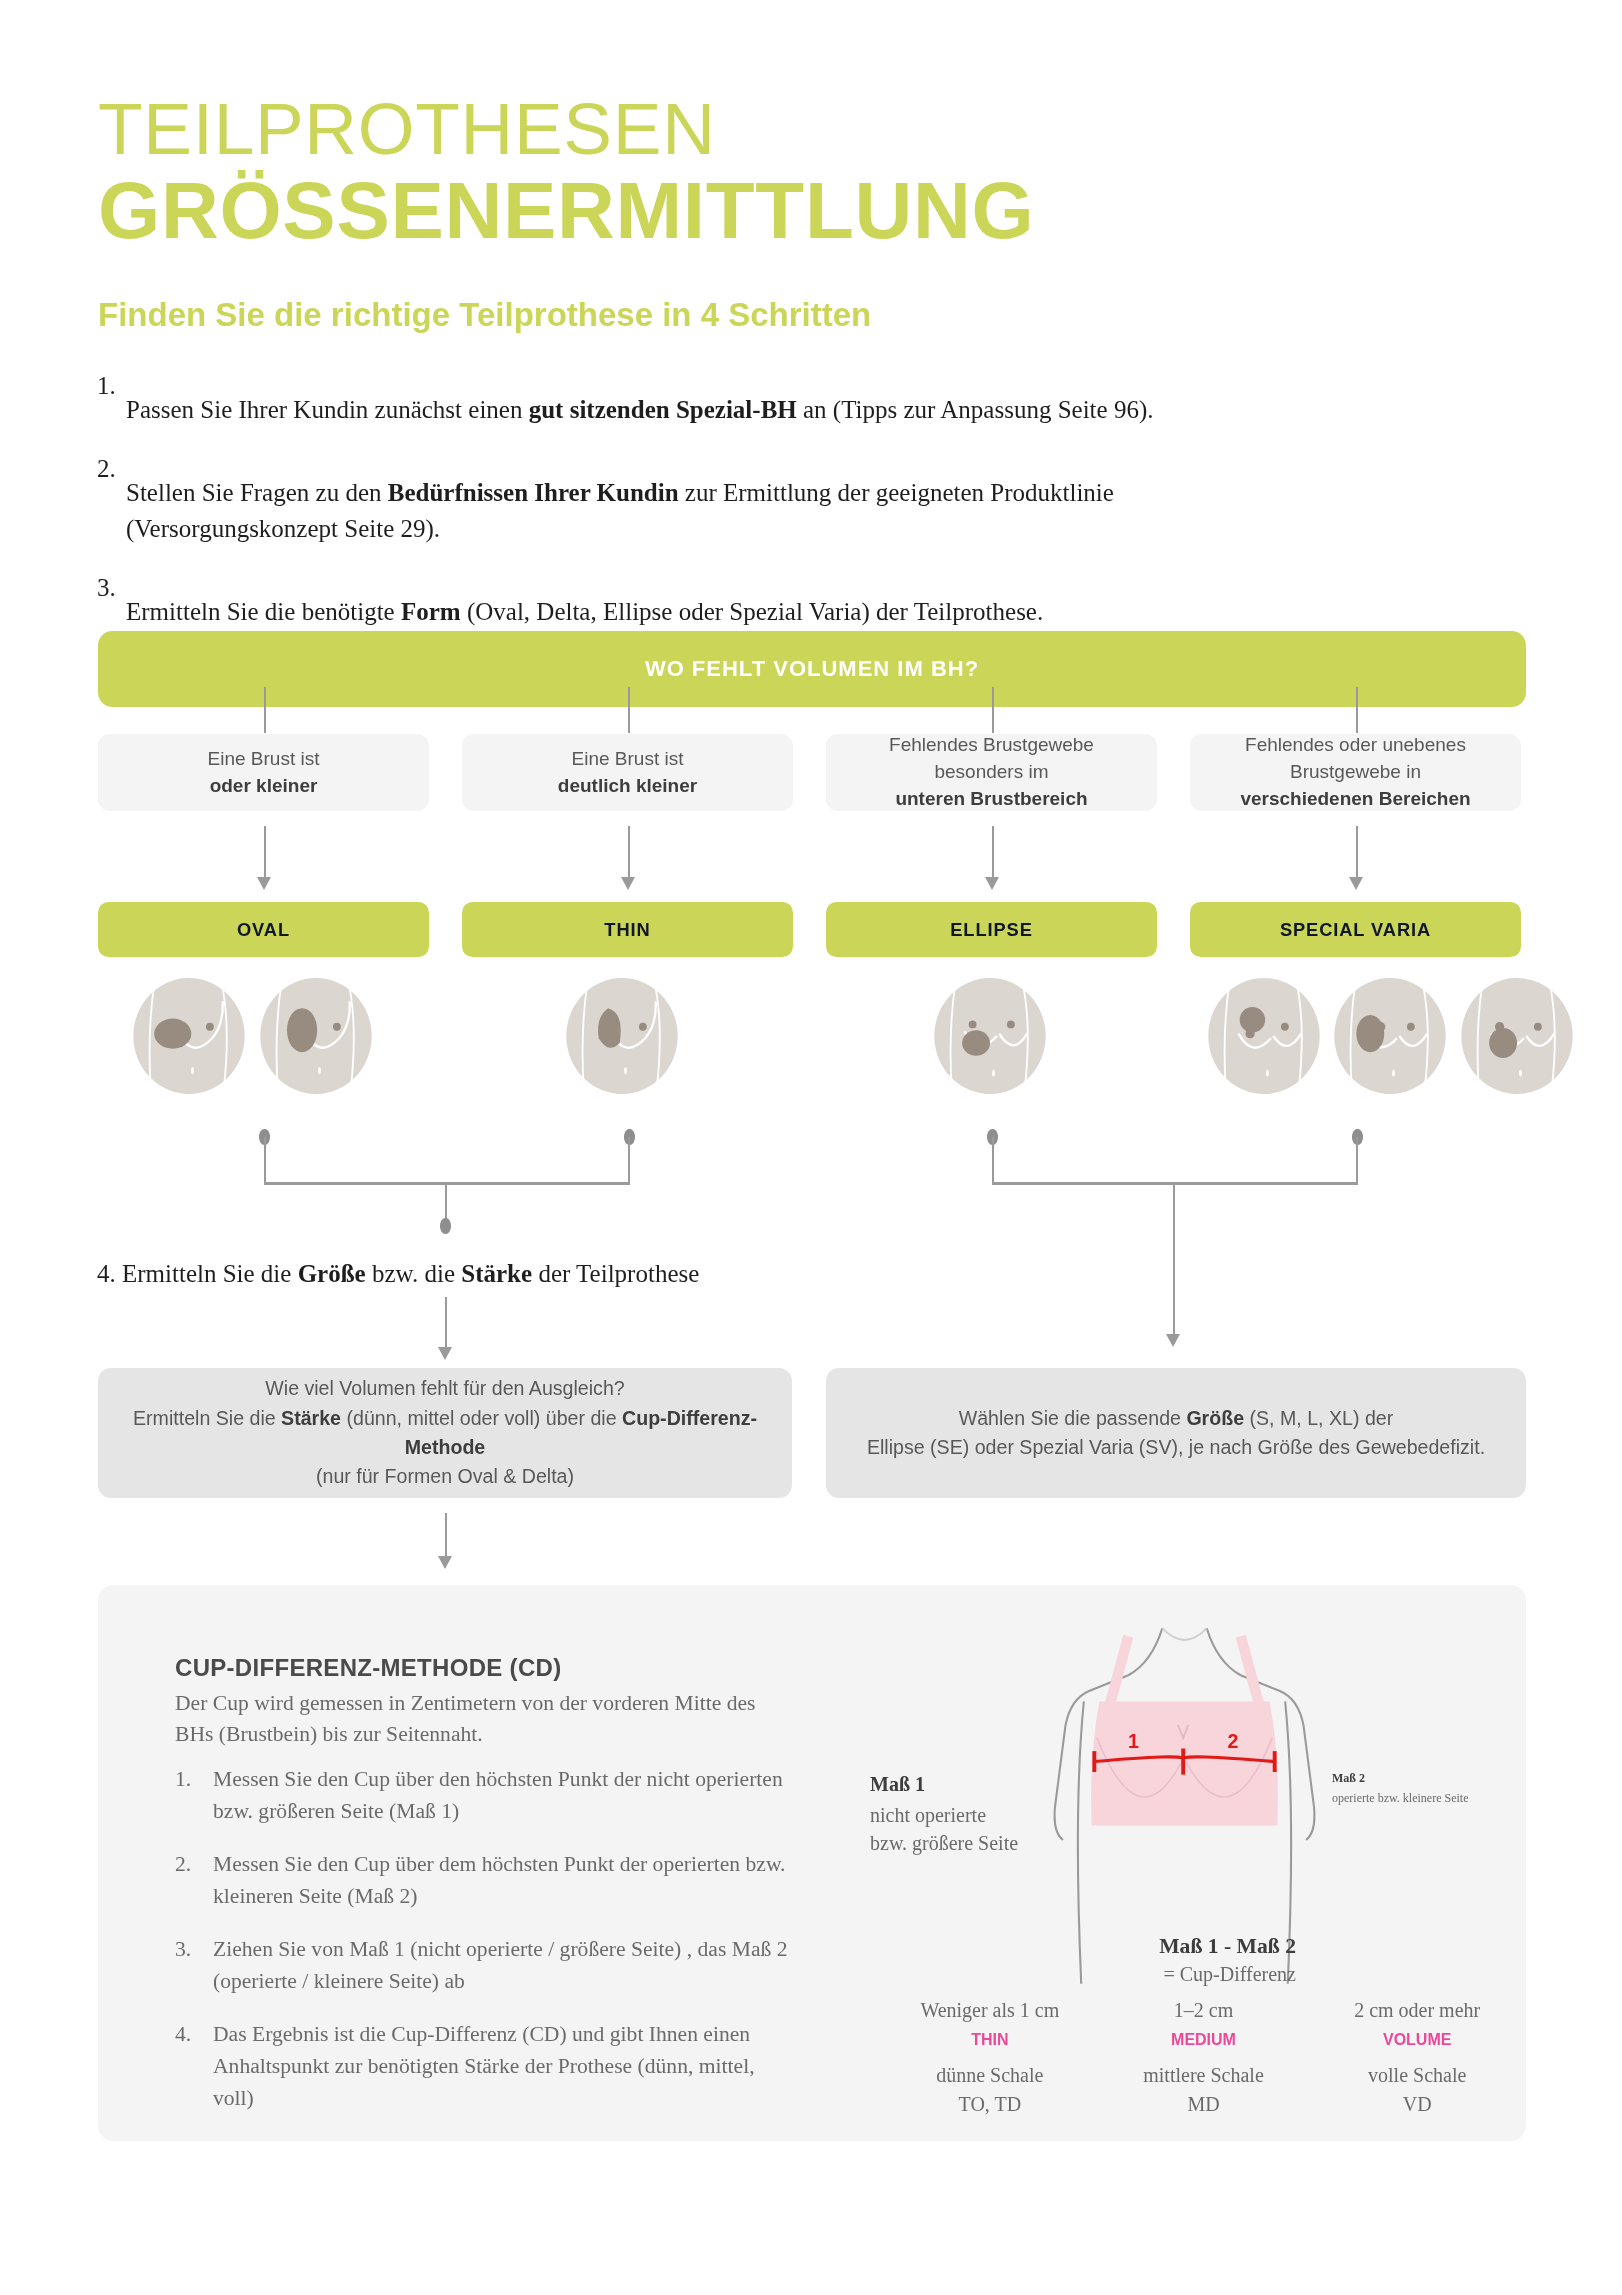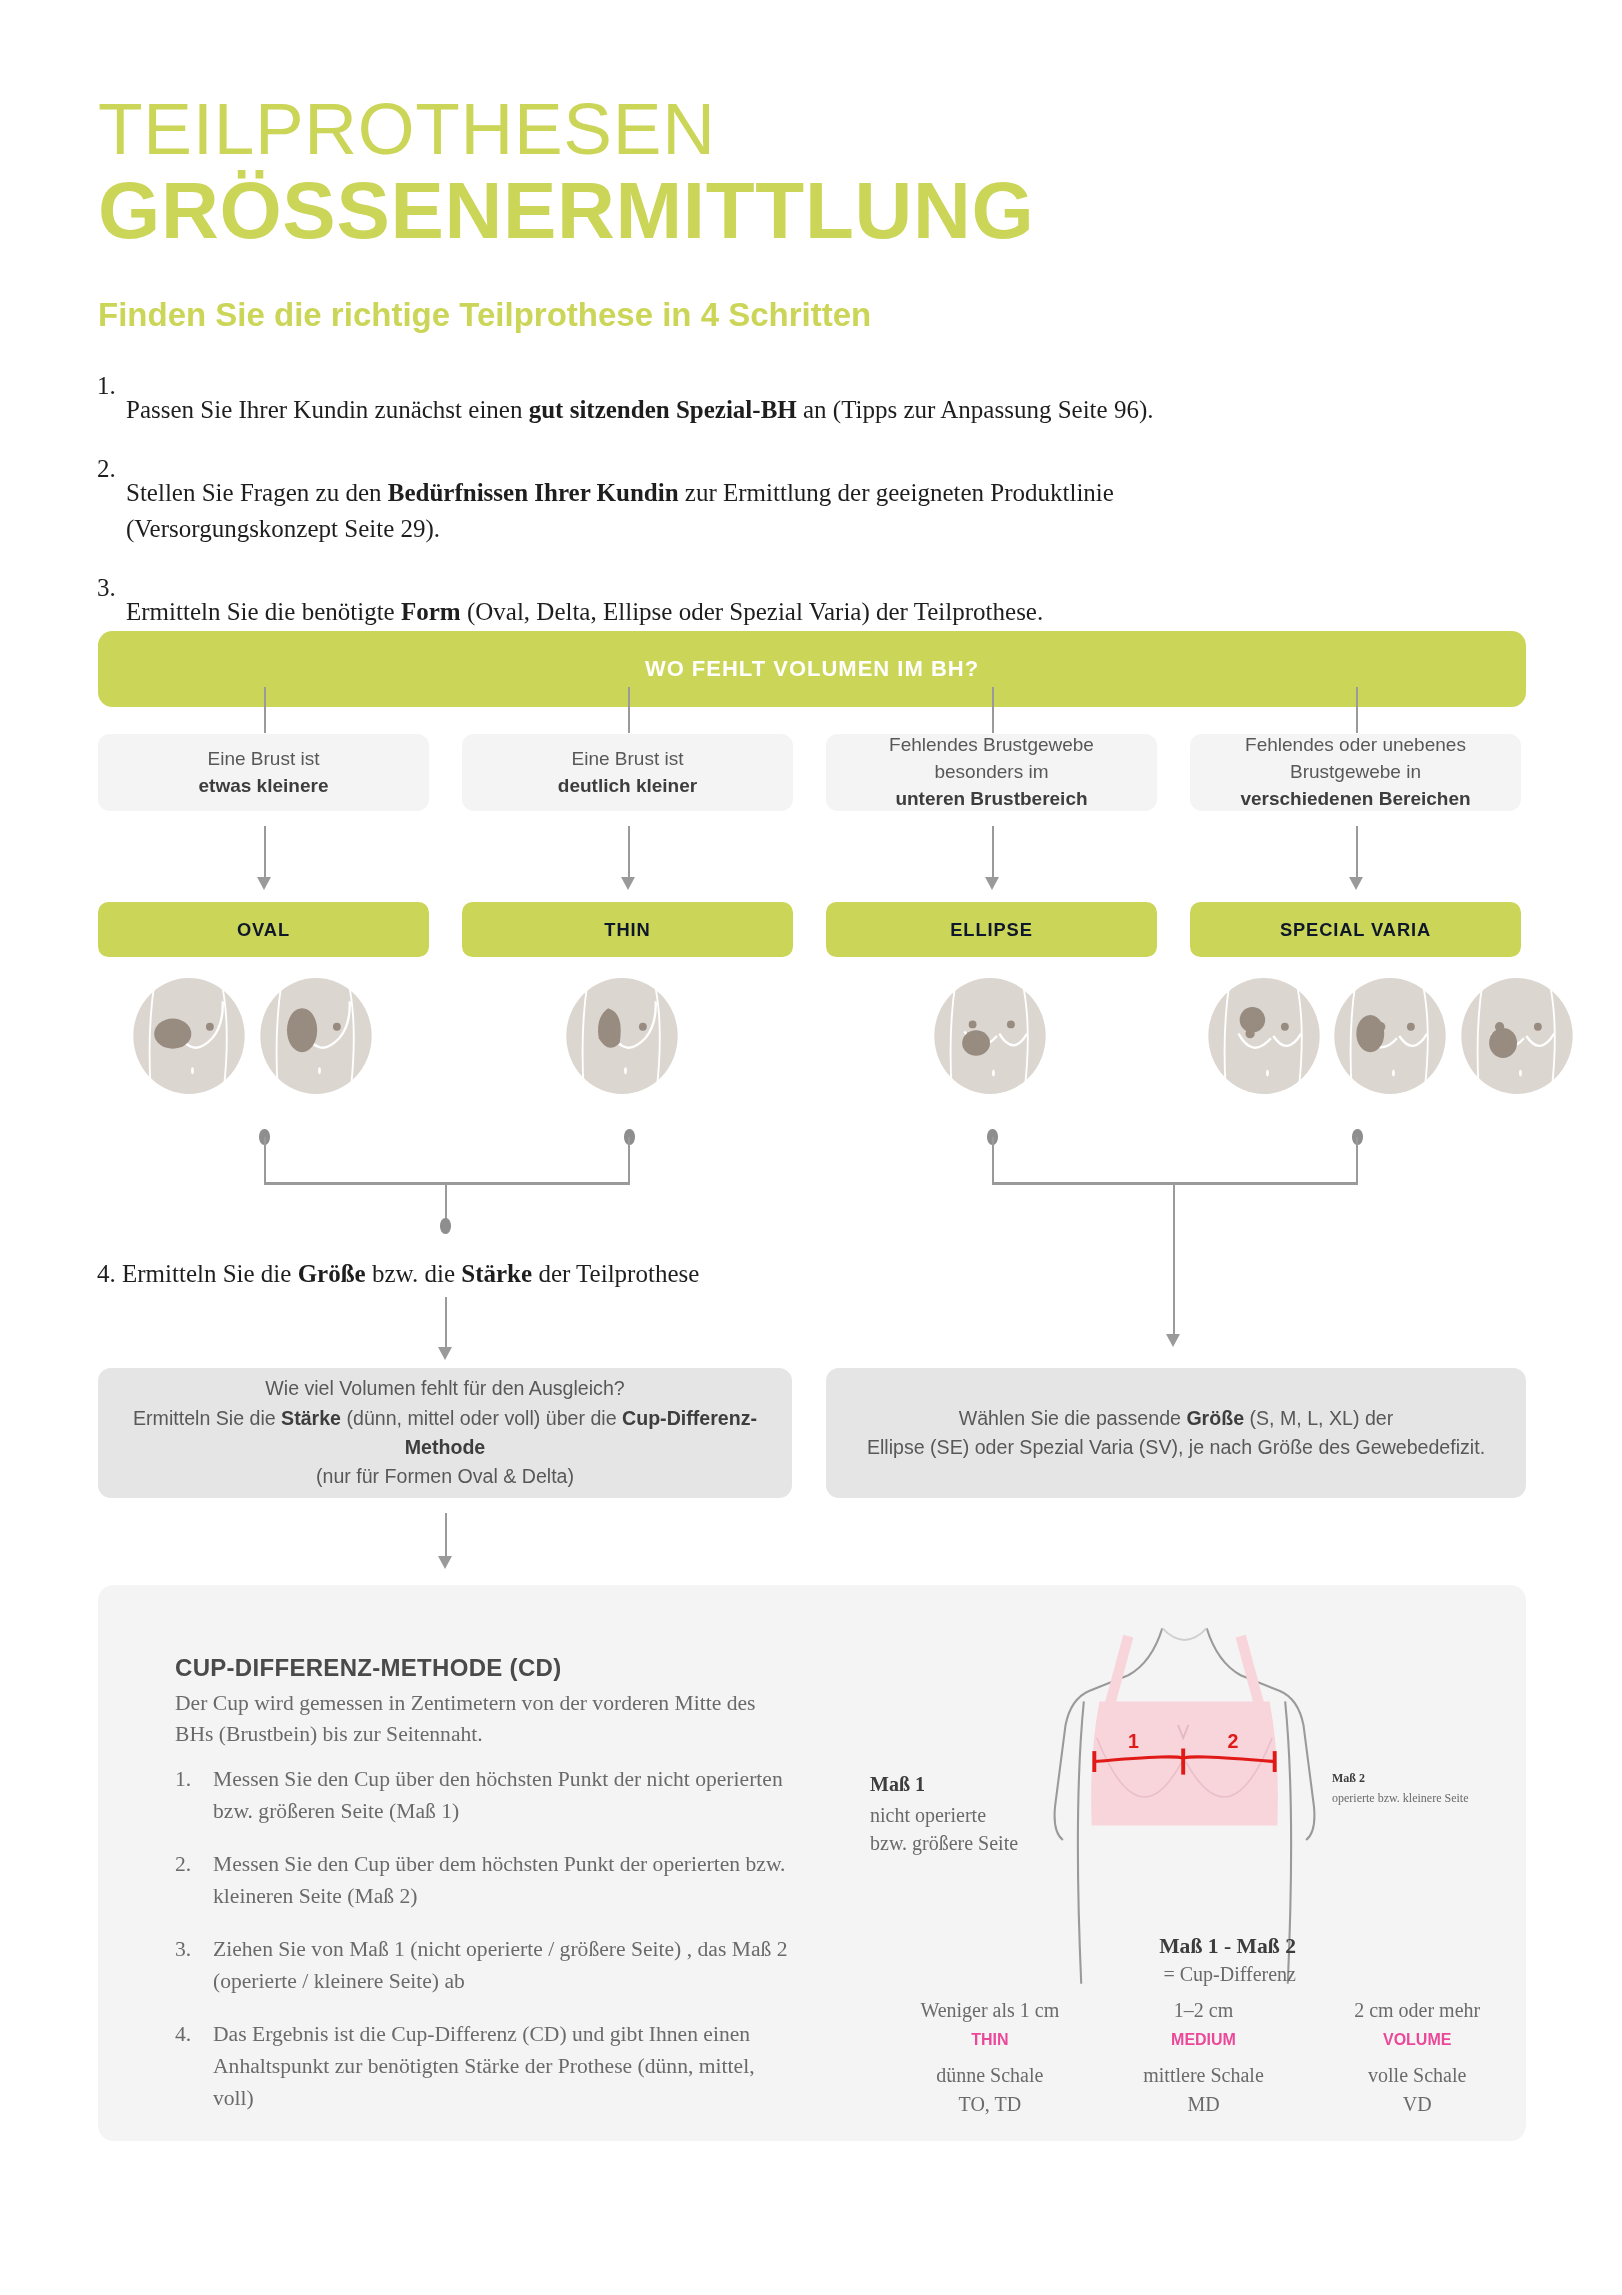--- a/index.html
+++ b/index.html
@@ -106,21 +106,21 @@
   <div class="greenbar">
     <span>WO FEHLT VOLUMEN IM BH?</span>
   </div>
 
   <div class="vline" style="left:264px;top:687px;height:46px;"></div>
   <div class="vline" style="left:628px;top:687px;height:46px;"></div>
   <div class="vline" style="left:992px;top:687px;height:46px;"></div>
   <div class="vline" style="left:1356px;top:687px;height:46px;"></div>
 
   <div class="col-box" style="left:98px;width:331px;height:77px;">
-    <div>Eine Brust ist<br><b>etwas kleinere</b></div>
+    <div>Eine Brust ist<br><b>oder kleiner</b></div>
   </div>
   <div class="col-box" style="left:462px;width:331px;height:77px;">
     <div>Eine Brust ist<br><b>deutlich kleiner</b></div>
   </div>
   <div class="col-box" style="left:826px;width:331px;height:77px;">
     <div>Fehlendes Brustgewebe<br>besonders im<br><b>unteren Brustbereich</b></div>
   </div>
   <div class="col-box" style="left:1190px;width:331px;height:77px;">
     <div>Fehlendes oder unebenes<br>Brustgewebe in<br><b>verschiedenen Bereichen</b></div>
   </div>

